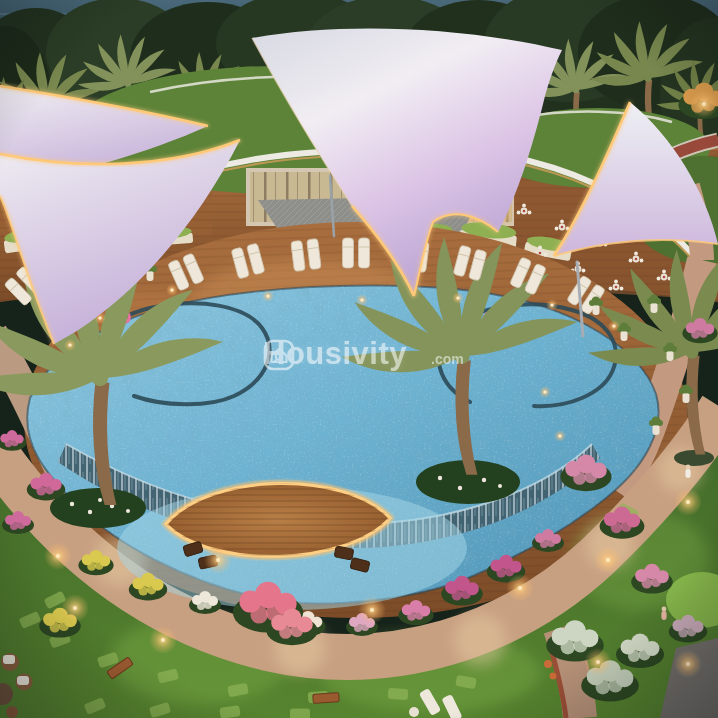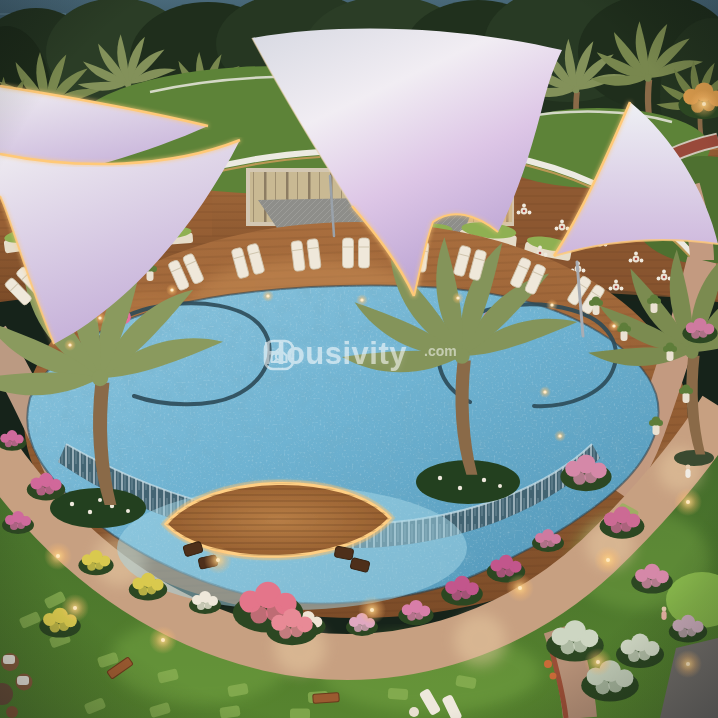--- a/index.html
+++ b/index.html
@@ -4,25 +4,25 @@
 <style>
   :root{
     --gold-light:#ffc978; --pool-blue:#6fb3d2; --path-tan:#c7a081;
     --lawn:#4a7a2c; --deck-wood:#96613a; --trees:#24341f;
   }
   html,body{margin:0;padding:0;background:#101812;}
   .stage{position:relative;width:718px;height:718px;overflow:hidden;background:#16231a;
          font-family:"Liberation Sans",sans-serif;}
   .stage svg{position:absolute;left:0;top:0;}
   .watermark{position:absolute;left:263px;top:337px;display:flex;align-items:flex-start;
-             gap:17px;color:#ffffff;opacity:.58;pointer-events:none;justify-content:center;}
+             gap:24px;color:#ffffff;opacity:.58;pointer-events:none;justify-content:center;}
   .wm-icon{margin-top:2px;}
   .wm-brand{font-size:31px;font-weight:700;letter-spacing:.5px;line-height:34px;
             text-shadow:0 0 6px rgba(255,255,255,.25);}
-  .wm-suffix{font-size:14px;font-weight:700;align-self:flex-end;margin-bottom:12px;opacity:.9;}
+  .wm-suffix{font-size:14px;font-weight:700;align-self:flex-end;margin-bottom:4px;opacity:.9;}
 </style>
 </head>
 <body>
 
 <div class="stage">
 <svg width="718" height="718" viewBox="0 0 718 718" xmlns="http://www.w3.org/2000/svg" xmlns:xlink="http://www.w3.org/1999/xlink">
 <defs>
   <linearGradient id="skyGrad" x1="0" y1="0" x2="0" y2="1">
     <stop offset="0" stop-color="#49697a"></stop>
           <stop offset="1" stop-color="#2c4450"></stop>

